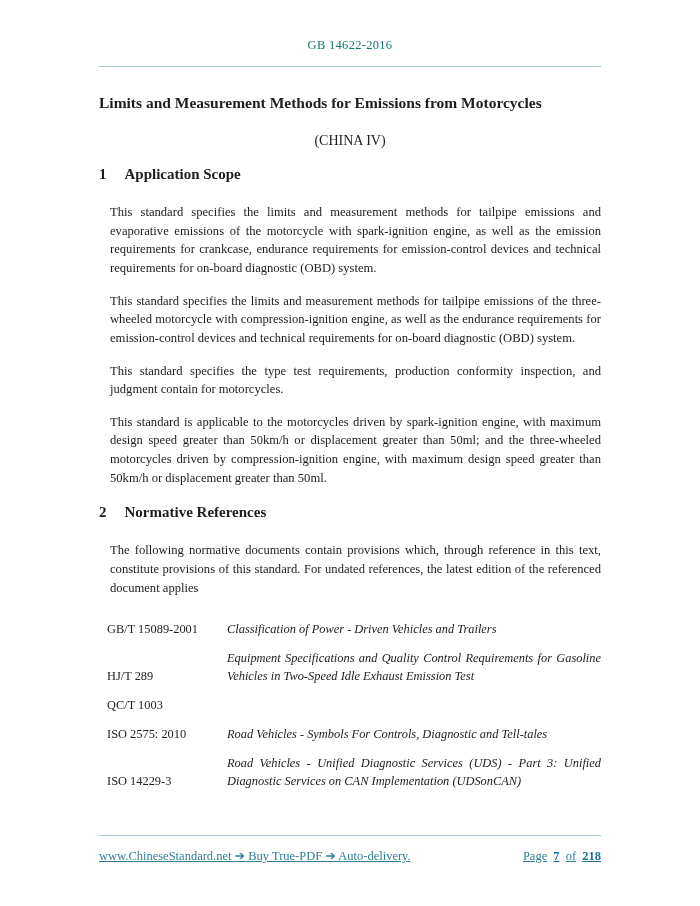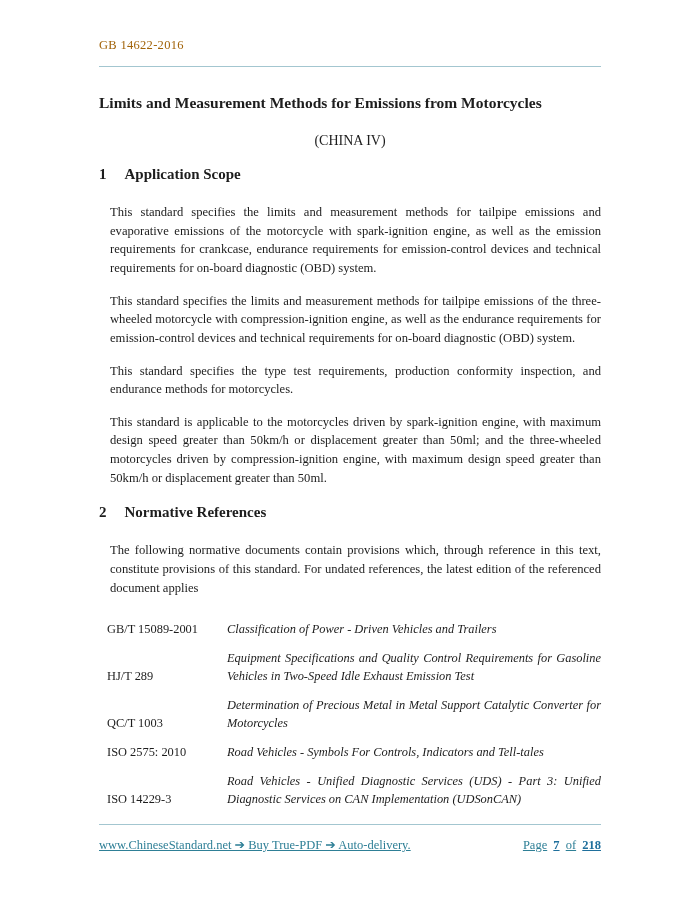--- a/index.html
+++ b/index.html
@@ -15,21 +15,22 @@
     color: #1d1d1d;
     overflow: hidden;
   }
   .page {
     position: absolute;
     top: 0; left: 0; right: 0; bottom: 0;
     padding: 38px 99px 0 99px;
     box-sizing: border-box;
   }
   .doc-header {
-    color: #a16207;
+    text-align: center;
+    color: #0f766e;
     font-size: 12.5px;
     letter-spacing: 0.3px;
     padding-bottom: 13px;
     border-bottom: 1px solid #a3c6d0;
   }
   .doc-title {
     text-align: left;
     font-weight: bold;
     font-size: 15.5px;
     margin-top: 26px;
@@ -74,21 +75,21 @@
   }
   .ref-title {
     flex: 1;
     font-style: italic;
     text-align: justify;
   }
   .doc-footer {
     position: absolute;
     left: 99px;
     right: 99px;
-    bottom: 53px;
+    bottom: 42px;
     border-top: 1px solid #a3c6d0;
     padding-top: 12px;
     display: flex;
     justify-content: space-between;
     align-items: center;
     font-size: 12.5px;
   }
   .footer-link {
     color: #2e7f96;
     text-decoration: underline;
@@ -113,21 +114,21 @@
   <div class="doc-title">Limits and Measurement Methods for Emissions from Motorcycles</div>
 
   <div class="doc-subtitle">(CHINA IV)</div>
 
   <div class="section-heading">
     <span class="sec-num">1</span><span>Application Scope</span>
   </div>
 
   <p class="body-para">This standard specifies the limits and measurement methods for tailpipe emissions and evaporative emissions of the motorcycle with spark-ignition engine, as well as the emission requirements for crankcase, endurance requirements for emission-control devices and technical requirements for on-board diagnostic (OBD) system.</p>
   <p class="body-para">This standard specifies the limits and measurement methods for tailpipe emissions of the three-wheeled motorcycle with compression-ignition engine, as well as the endurance requirements for emission-control devices and technical requirements for on-board diagnostic (OBD) system.</p>
-  <p class="body-para">This standard specifies the type test requirements, production conformity inspection, and endurance methods for motorcycles.</p>
+  <p class="body-para">This standard specifies the type test requirements, production conformity inspection, and judgment contain for motorcycles.</p>
   <p class="body-para">This standard is applicable to the motorcycles driven by spark-ignition engine, with maximum design speed greater than 50km/h or displacement greater than 50ml; and the three-wheeled motorcycles driven by compression-ignition engine, with maximum design speed greater than 50km/h or displacement greater than 50ml.</p>
 
   <div class="section-heading">
     <span class="sec-num">2</span><span>Normative References</span>
   </div>
 
   <p class="body-para">The following normative documents contain provisions which, through reference in this text, constitute provisions of this standard. For undated references, the latest edition of the referenced document applies</p>
 
   <div class="ref-list">
 
@@ -136,26 +137,25 @@
       <div class="ref-title">Classification of Power - Driven Vehicles and Trailers</div>
     </div>
 
     <div class="ref-row">
       <div class="ref-code">HJ/T 289</div>
       <div class="ref-title">Equipment Specifications and Quality Control Requirements for Gasoline Vehicles in Two-Speed Idle Exhaust Emission Test</div>
     </div>
 
     <div class="ref-row">
       <div class="ref-code">QC/T 1003</div>
-      <div class="ref-title">Determination of Precious Metal in Metal Support Catalytic Converter for Motorcycles</div>
     </div>
 
     <div class="ref-row">
       <div class="ref-code">ISO 2575: 2010</div>
-      <div class="ref-title">Road Vehicles - Symbols For Controls, Indicators and Tell-tales</div>
+      <div class="ref-title">Road Vehicles - Symbols For Controls, Diagnostic and Tell-tales</div>
     </div>
 
 
     <div class="ref-row">
       <div class="ref-code">ISO 14229-3</div>
       <div class="ref-title">Road Vehicles - Unified Diagnostic Services (UDS) - Part 3: Unified Diagnostic Services on CAN Implementation (UDSonCAN)</div>
     </div>
 
   </div>
 

